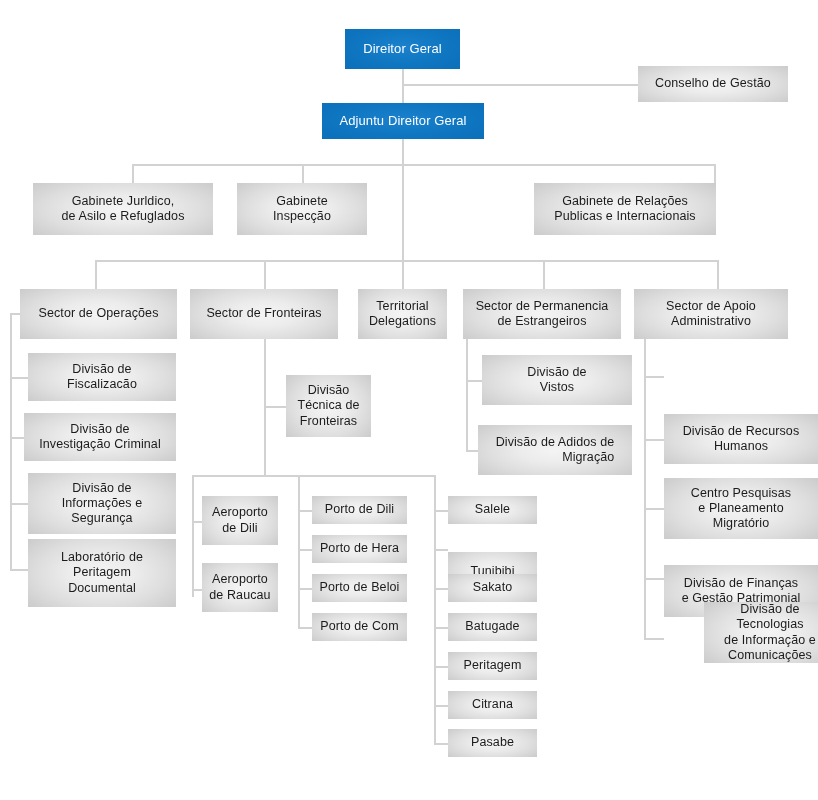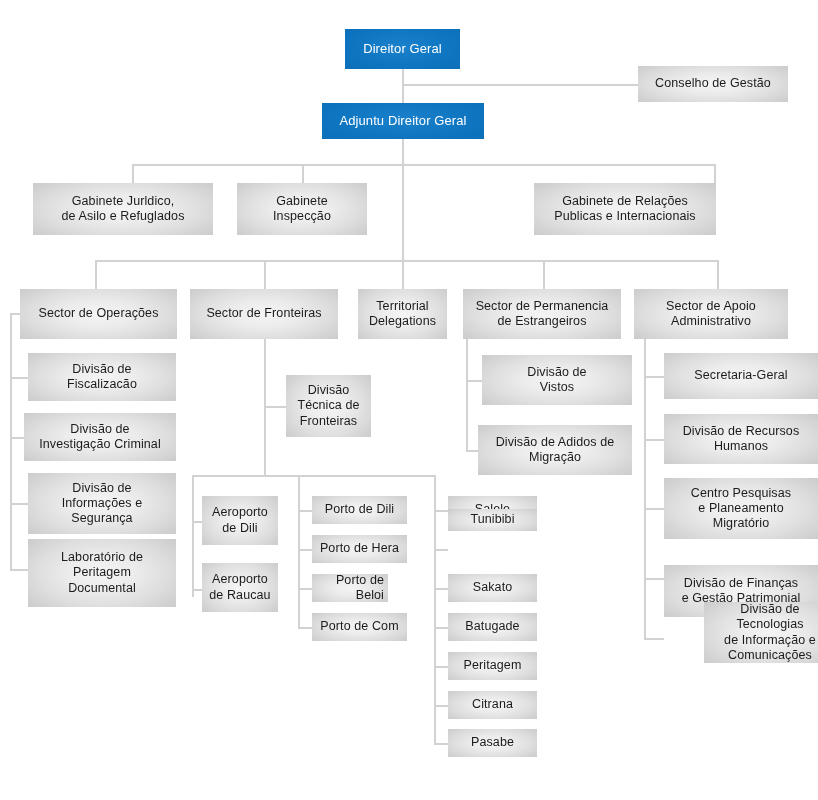--- a/index.html
+++ b/index.html
@@ -201,31 +201,31 @@
     <span class="lbl">Aeroporto
 de Raucau</span>
   </div>
 
   <div class="node gray" style="left:312px; top:496px; width:95px; height:28px;">
     <span class="lbl">Porto de Dili</span>
   </div>
   <div class="node gray" style="left:312px; top:535px; width:95px; height:28px;">
     <span class="lbl">Porto de Hera</span>
   </div>
-  <div class="node gray" style="left:312px; top:574px; width:76px; height:28px;text-align:right;">
+  <div class="node gray" style="left:312px; top:574px; width:95px; height:28px;">
     <span class="lbl">Porto de Beloi</span>
   </div>
   <div class="node gray" style="left:312px; top:613px; width:95px; height:28px;">
     <span class="lbl">Porto de Com</span>
   </div>
 
   <div class="node gray" style="left:448px; top:496px; width:89px; height:28px;">
     <span class="lbl">Salele</span>
   </div>
-  <div class="node gray" style="left:448px; top:509px; width:89px; height:22px;">
+  <div class="node gray" style="left:448px; top:552px; width:89px; height:39px;text-decoration:underline;">
     <span class="lbl">Tunibibi</span>
   </div>
   <div class="node gray" style="left:448px; top:574px; width:89px; height:28px;">
     <span class="lbl">Sakato</span>
   </div>
   <div class="node gray" style="left:448px; top:613px; width:89px; height:28px;">
     <span class="lbl">Batugade</span>
   </div>
   <div class="node gray" style="left:448px; top:652px; width:89px; height:28px;">
     <span class="lbl">Peritagem</span>
@@ -234,28 +234,25 @@
     <span class="lbl">Citrana</span>
   </div>
   <div class="node gray" style="left:448px; top:729px; width:89px; height:28px;text-align:right;">
     <span class="lbl">Pasabe</span>
   </div>
 
   <div class="node gray" style="left:482px; top:355px; width:150px; height:50px;">
     <span class="lbl">Divisão de
 Vistos</span>
   </div>
-  <div class="node gray" style="left:478px; top:425px; width:154px; height:50px;">
+  <div class="node gray" style="left:478px; top:425px; width:154px; height:50px;text-align:right;">
     <span class="lbl">Divisão de Adidos de
 Migração</span>
   </div>
 
-  <div class="node gray" style="left:664px; top:353px; width:154px; height:46px;">
-    <span class="lbl">Secretaria-Geral</span>
-  </div>
   <div class="node gray" style="left:664px; top:414px; width:154px; height:50px;">
     <span class="lbl">Divisão de Recursos
 Humanos</span>
   </div>
   <div class="node gray" style="left:664px; top:478px; width:154px; height:61px;">
     <span class="lbl">Centro Pesquisas
 e Planeamento
 Migratório</span>
   </div>
   <div class="node gray" style="left:664px; top:552px; width:154px; height:52px;margin-top:13px;">

